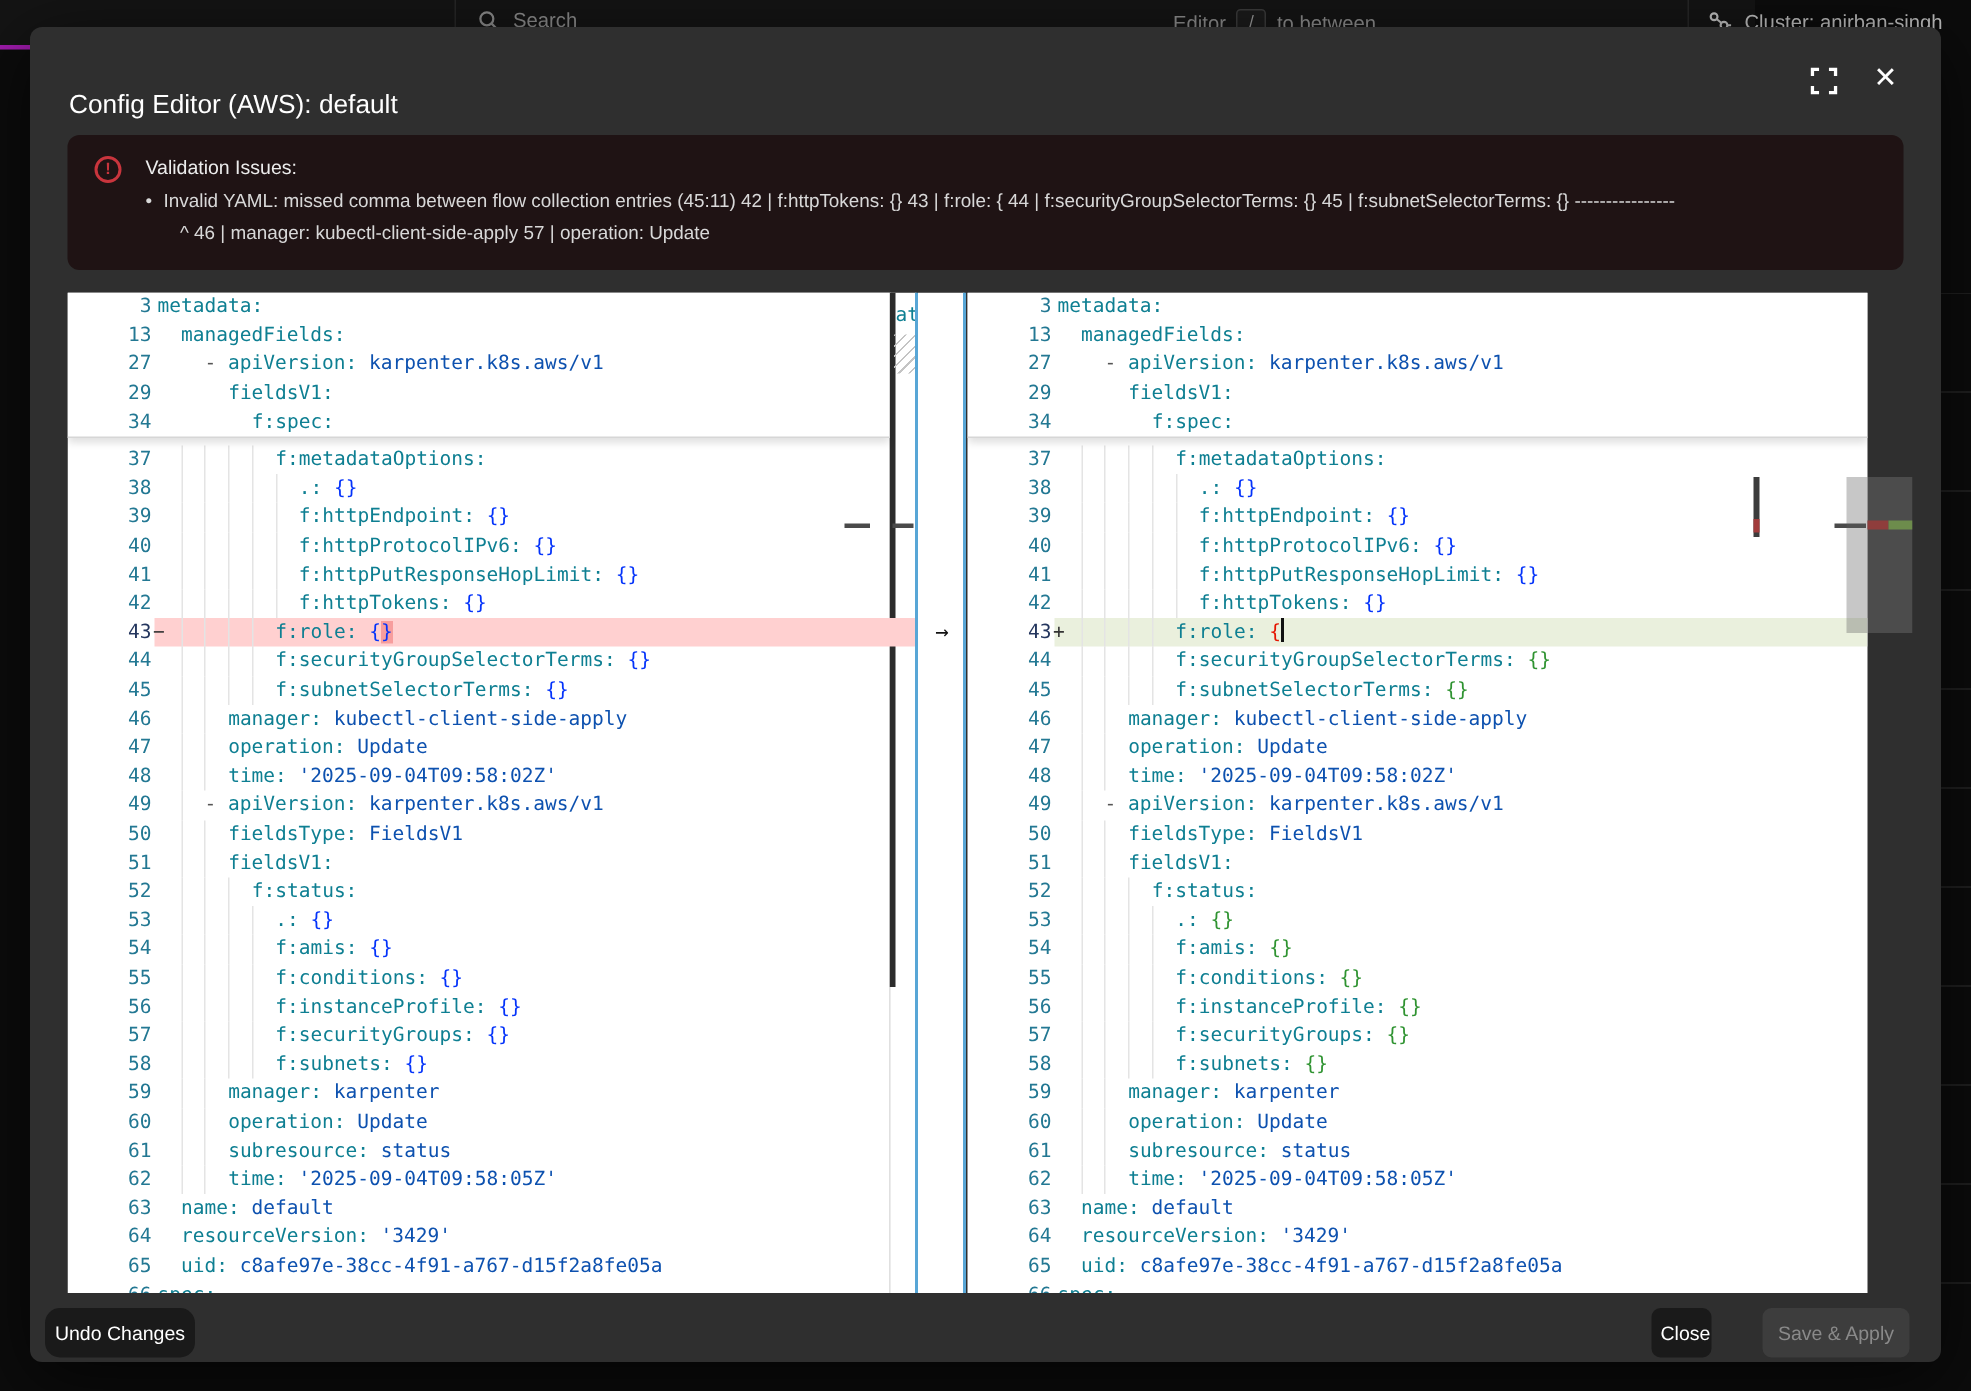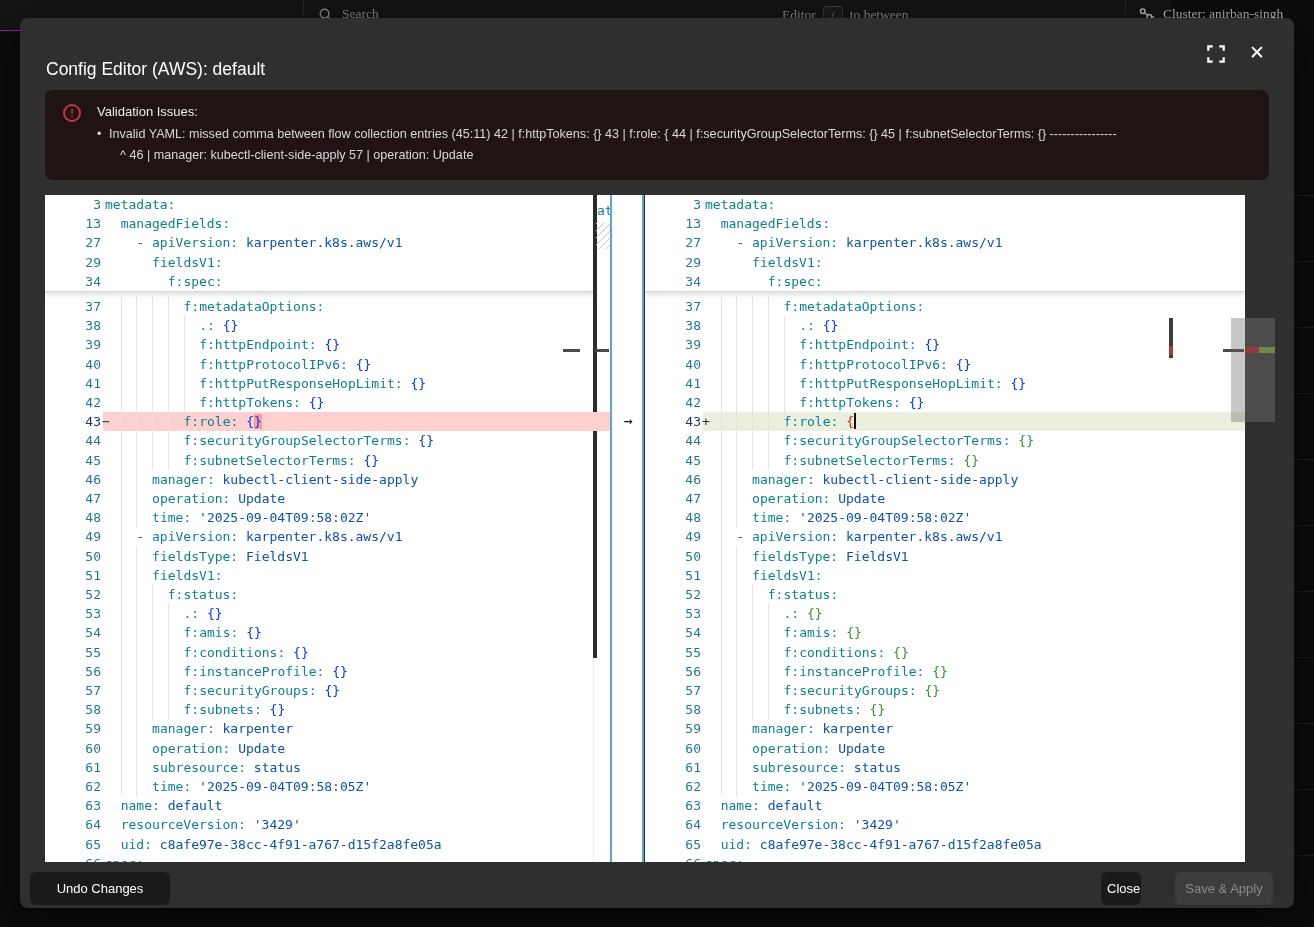--- a/index.html
+++ b/index.html
@@ -1,19 +1,19 @@
 <!DOCTYPE html>
 <html><head>
 <meta charset="utf-8">
 <style>
   html,body{margin:0;padding:0;background:#000;}
   .stage{position:relative;width:1314px;height:927px;overflow:hidden;background:#0c0c0c;
          font-family:"Liberation Sans",sans-serif;-webkit-font-smoothing:antialiased;}
   
-  .topbar{position:absolute;left:0;top:0;width:1170px;height:30px;background:#141414;border-bottom:1px solid #a21caf;font-family:Liberation Serif, serif;}
+  .topbar{position:absolute;left:0;top:0;width:1170px;height:30px;background:#141414;border-bottom:3px solid #a21caf;}
   .tb-vdiv{position:absolute;top:0;width:1px;height:30px;background:#262626;}
   .tb-search{position:absolute;left:318px;top:6px;display:flex;align-items:center;gap:9px;color:#8a8a8a;font-size:13.5px;}
   .tb-press{position:absolute;left:782px;top:6px;display:flex;align-items:center;gap:7px;color:#8a8a8a;font-size:13.5px;}
   .tb-key{display:inline-block;min-width:12px;height:16px;line-height:16px;padding:0 3px;border:1px solid #3a3a3a;border-radius:3px;text-align:center;font-size:11px;color:#9a9a9a;background:#1b1b1b;}
   .tb-cluster{position:absolute;left:1138px;top:6px;display:flex;align-items:center;gap:8px;color:#bdbdbd;font-size:13.5px;white-space:nowrap;}
   .bg-table-lines{position:absolute;left:1294px;top:195px;width:20px;height:715px;
      background:repeating-linear-gradient(to bottom,#202020 0 1px,transparent 1px 66px);}
   .chips{position:absolute;left:0;top:909px;width:1314px;height:18px;}
   .chip{position:absolute;top:2px;height:24px;background:#222222;border:1px solid #2e2e2e;border-radius:6px;
         color:#8f8f8f;font-size:12.5px;line-height:20px;text-align:center;overflow:hidden;white-space:nowrap;}
@@ -72,21 +72,21 @@
   .sb-slider{position:absolute;left:1186px;top:123px;width:14px;height:104px;background:rgba(95,95,95,.35);z-index:7;}
   .diff-ruler{position:absolute;left:1200px;top:0;width:30px;height:667px;z-index:7;}
   .dr-viewport{position:absolute;left:0;top:123px;width:30px;height:104px;background:rgba(255,255,255,.14);}
   .dr-red{position:absolute;left:0;top:152px;width:14px;height:6px;background:#8f3d3c;}
   .dr-green{position:absolute;left:14px;top:152px;width:16px;height:6px;background:#6d8c4c;}
   
   .btn{position:absolute;height:33px;border-radius:6px;border:none;font-size:13px;cursor:pointer;
        font-family:"Liberation Sans",sans-serif;}
   .btn-dark{background:#1a1a1a;color:#fff;}
   .btn-disabled{background:#3d3d3d;color:#8a8a8a;cursor:default;}
-  .f-undo{left:10px;top:854px;width:140px;}
+  .f-undo{left:10px;top:854px;width:100px;border-radius:10px;}
   .f-close{left:1081px;top:854px;width:40px;}
   .f-save{left:1155px;top:854px;width:98px;}
   svg{display:block;}
 </style>
 </head>
 <body>
 
 <div class="stage">
 
   <div class="topbar">

